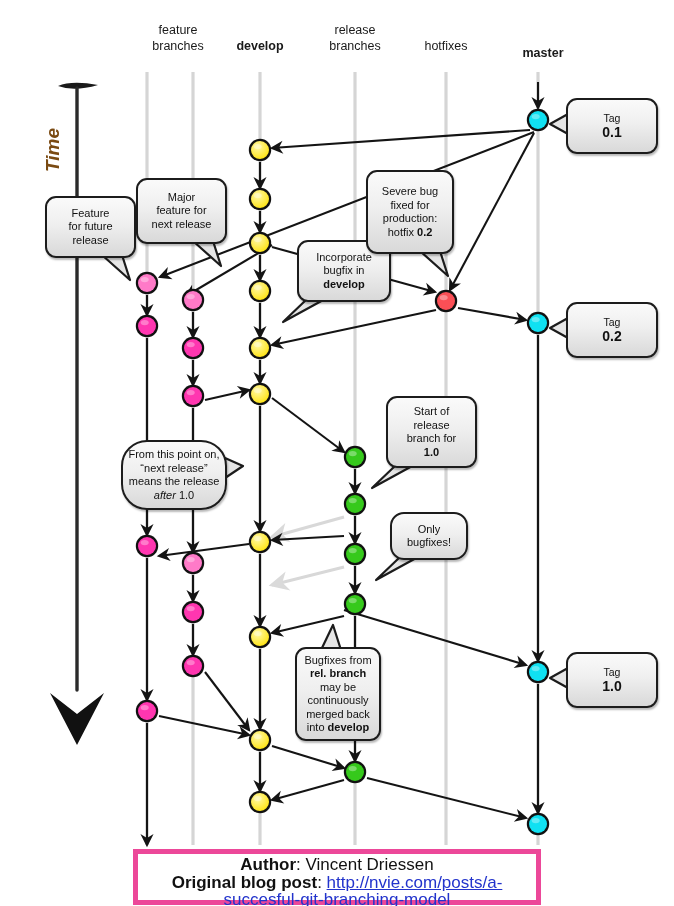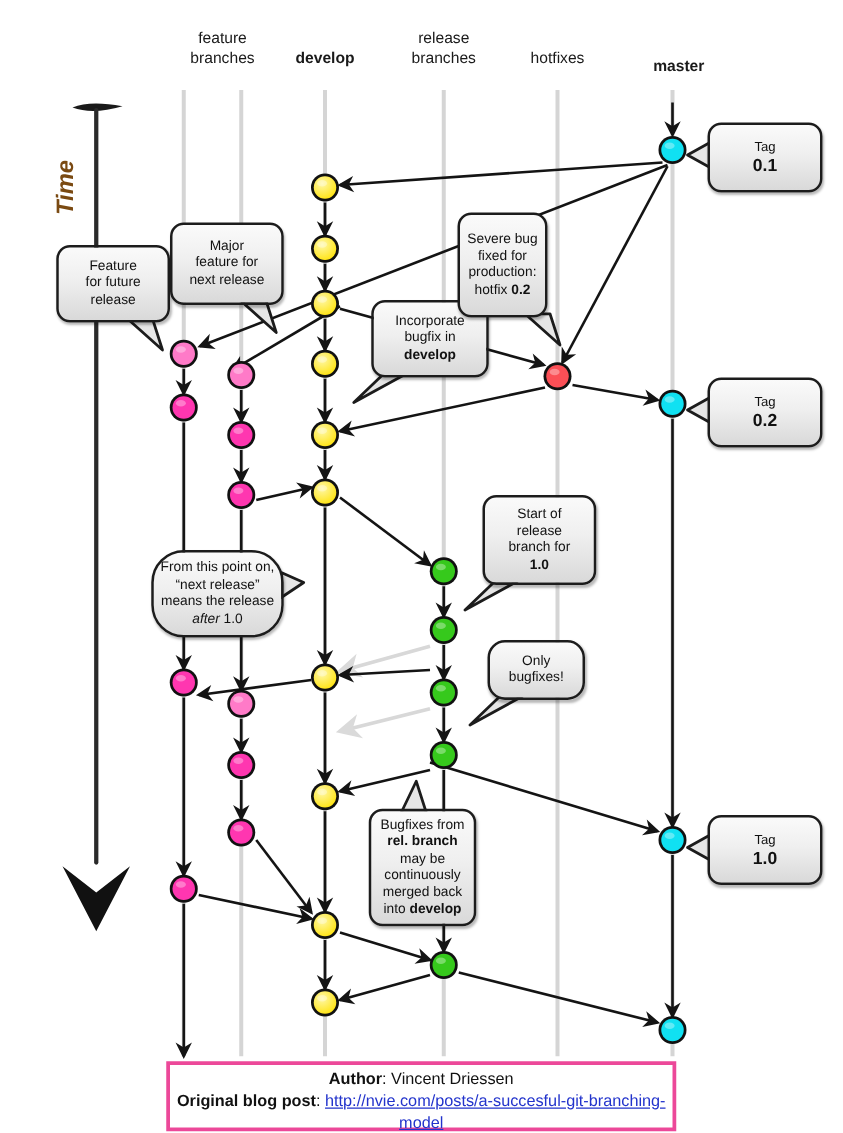--- a/index.html
+++ b/index.html
@@ -18,22 +18,22 @@
       border:2.2px solid #1c1c1c;border-radius:11px;
       text-align:center;font-size:11px;line-height:13.5px;color:#111;
       padding:6px 5px;display:flex;align-items:center;justify-content:center;
       box-shadow:1px 2px 2px rgba(0,0,0,.28);}
   .callout b{font-weight:bold;}
   .callout i{font-style:italic;}
   .callout .tagline{font-size:10.5px;line-height:12px;}
   .callout .tagnum{font-size:14px;font-weight:bold;line-height:16px;}
 
   .footer-box{position:absolute;left:133px;top:849px;width:408px;height:56px;
-      border:3px solid #ec4899;background:#fff;box-sizing:border-box;
-      text-align:center;font-size:13px;line-height:17.5px;color:#111;padding-top:2px;}
+      border:5px solid #ec4899;background:#fff;box-sizing:border-box;
+      text-align:center;font-size:17px;line-height:17.5px;color:#111;padding-top:2px;}
   .footer-box b{font-weight:bold;}
   .footer-box a{color:#2233cc;text-decoration:underline;}
 </style>
 </head>
 <body>
 
 <div id="stage">
 
   <svg id="canvas" viewBox="0 0 674 906" xmlns="http://www.w3.org/2000/svg">
     <defs>
@@ -309,21 +309,21 @@
       </div>
       <div class="callout" style="left: 45px; top: 196px; width: 91px; height: 62px;">
         <div>Feature<br>for future<br>release</div>
       </div>
       <div class="callout" style="left: 136px; top: 178px; width: 91px; height: 66px;">
         <div>Major<br>feature for<br>next release</div>
       </div>
       <div class="callout" style="left: 297px; top: 240px; width: 94px; height: 62px;">
         <div>Incorporate<br>bugfix in<br><b>develop</b></div>
       </div>
-      <div class="callout" style="left: 366px; top: 170px; width: 72px; height: 84px;">
+      <div class="callout" style="left: 366px; top: 170px; width: 88px; height: 84px;">
         <div>Severe bug<br>fixed for<br>production:<br>hotfix <b>0.2</b></div>
       </div>
       <div class="callout" style="left: 386px; top: 396px; width: 91px; height: 72px;">
         <div>Start of<br>release<br>branch for<br><b>1.0</b></div>
       </div>
       <div class="callout" style="left: 121px; top: 440px; width: 106px; height: 70px; border-radius: 26px;">
         <div>From this point on,<br>“next release”<br>means the release<br><i>after</i> 1.0</div>
       </div>
       <div class="callout" style="left: 390px; top: 512px; width: 78px; height: 48px; border-radius: 14px;">
         <div>Only<br>bugfixes!</div>

